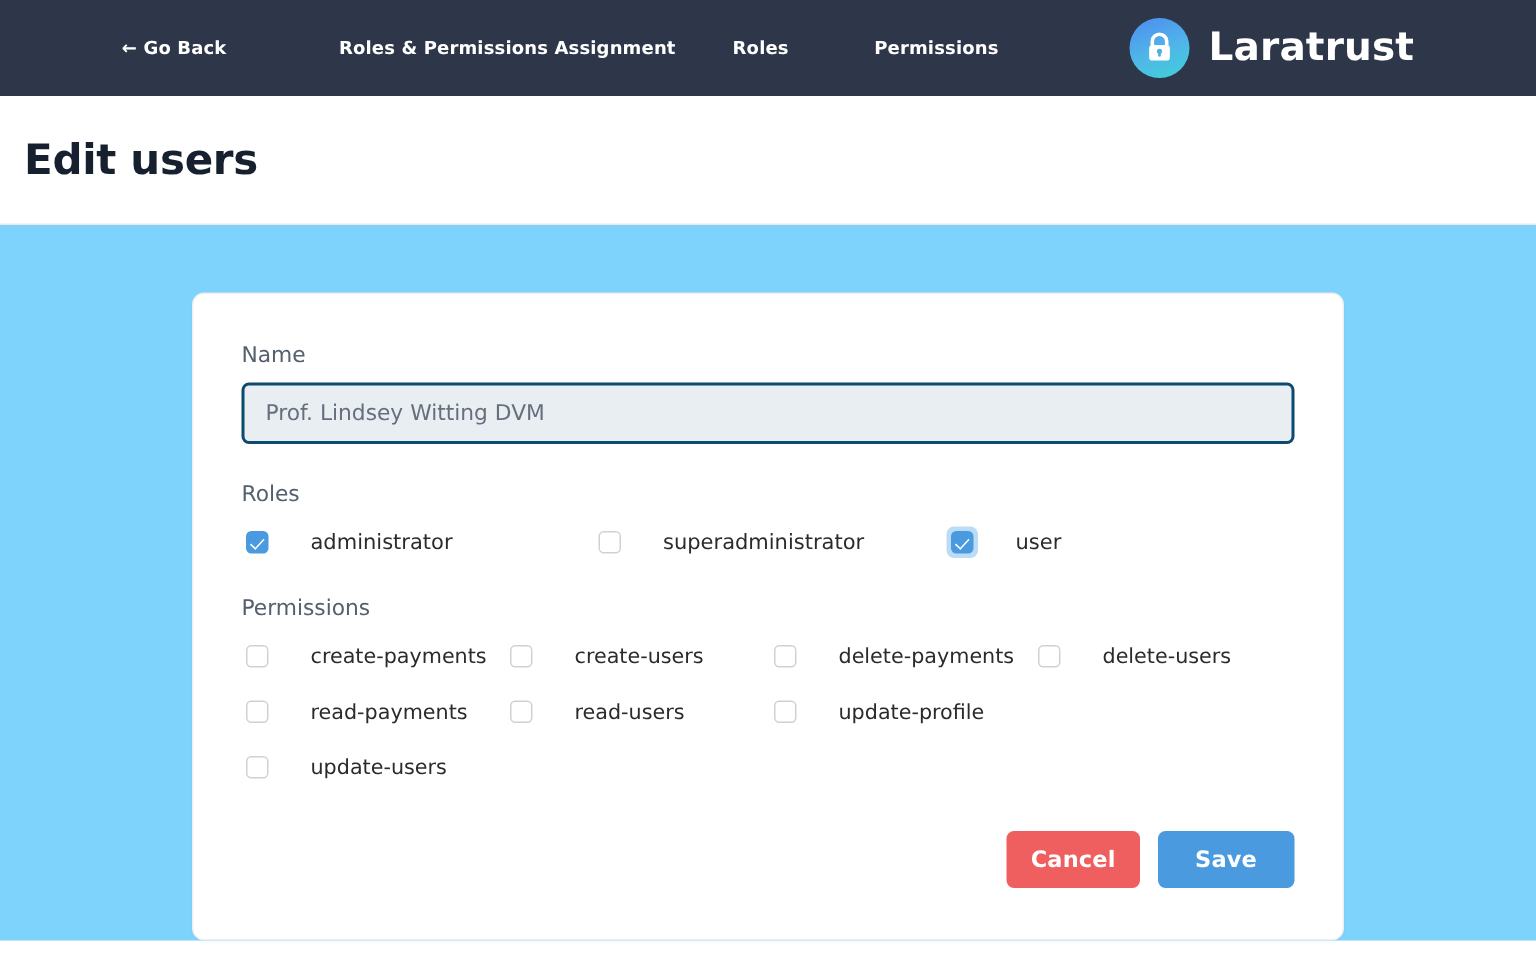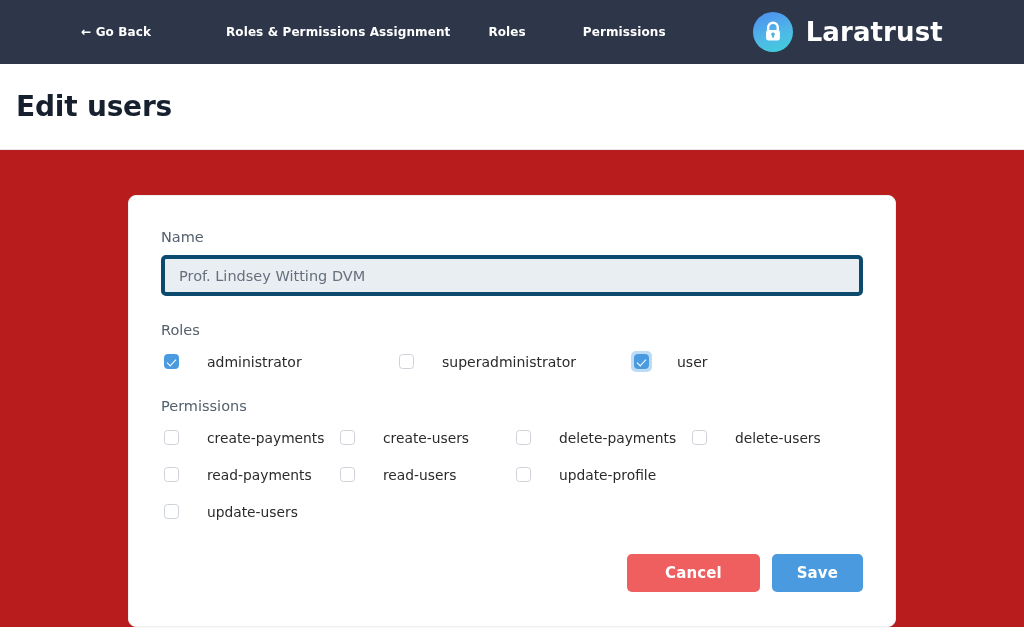--- a/index.html
+++ b/index.html
@@ -79,21 +79,21 @@
   .page-title {
     font-size: 28px;
     font-weight: 700;
     color: #17202e;
     letter-spacing: -.2px;
     margin: 0;
   }
 
   
   .content {
-    background: #b91c1c;
+    background: #7dd3fc;
     padding-top: 45px;
   }
   .card {
     width: 768px;
     margin: 0 auto;
     background: #ffffff;
     border: 1px solid #eeeff0;
     border-radius: 8px;
     box-shadow: 0 1px 2px rgba(0,0,0,0.035);
     padding: 33px 32px 34px 32px;
@@ -101,21 +101,21 @@
 
   .field-label {
     font-size: 14.5px;
     color: #55606e;
     margin-bottom: 10px;
   }
   .text-input {
     width: 100%;
     height: 41px;
     background: #e9eef3;
-    border: 4px solid #0c4a6e;
+    border: 2px solid #0c4a6e;
     border-radius: 5px;
     padding: 0 14px;
     font-family: "DejaVu Sans", "Liberation Sans", sans-serif;
     font-size: 14.5px;
     color: #66707d;
     outline: none;
   }
 
   .section-label {
     font-size: 14.5px;
@@ -194,21 +194,21 @@
     margin-top: 32px;
   }
   .btn {
     border: none;
     border-radius: 5px;
     font-family: "DejaVu Sans", "Liberation Sans", sans-serif;
     font-size: 15px;
     font-weight: 700;
     color: #ffffff;
     height: 38px;
-    padding: 0 38px;
+    padding: 0 16px;
     cursor: pointer;
     letter-spacing: .1px;
   }
   .btn-cancel { background: #ef5f60; }
   .btn-save   { background: #4a9ae0; padding: 0 25px; }
 </style>
 </head>
 <body>
 
 <div class="navbar">

